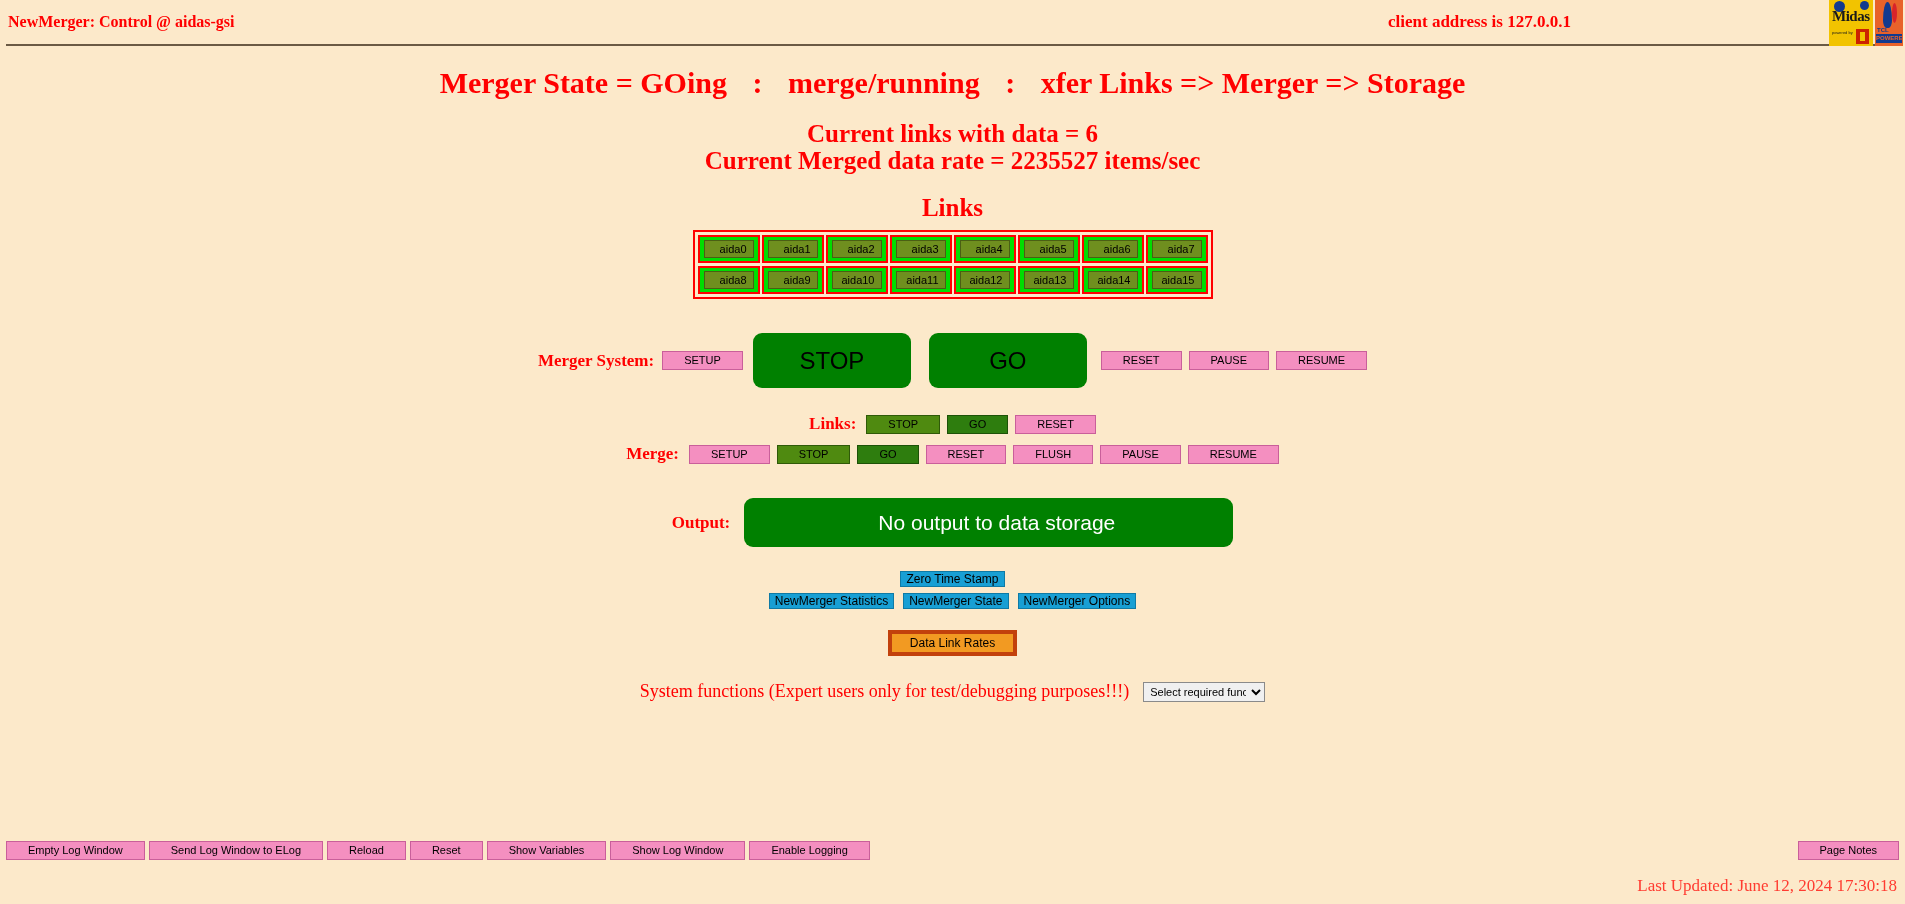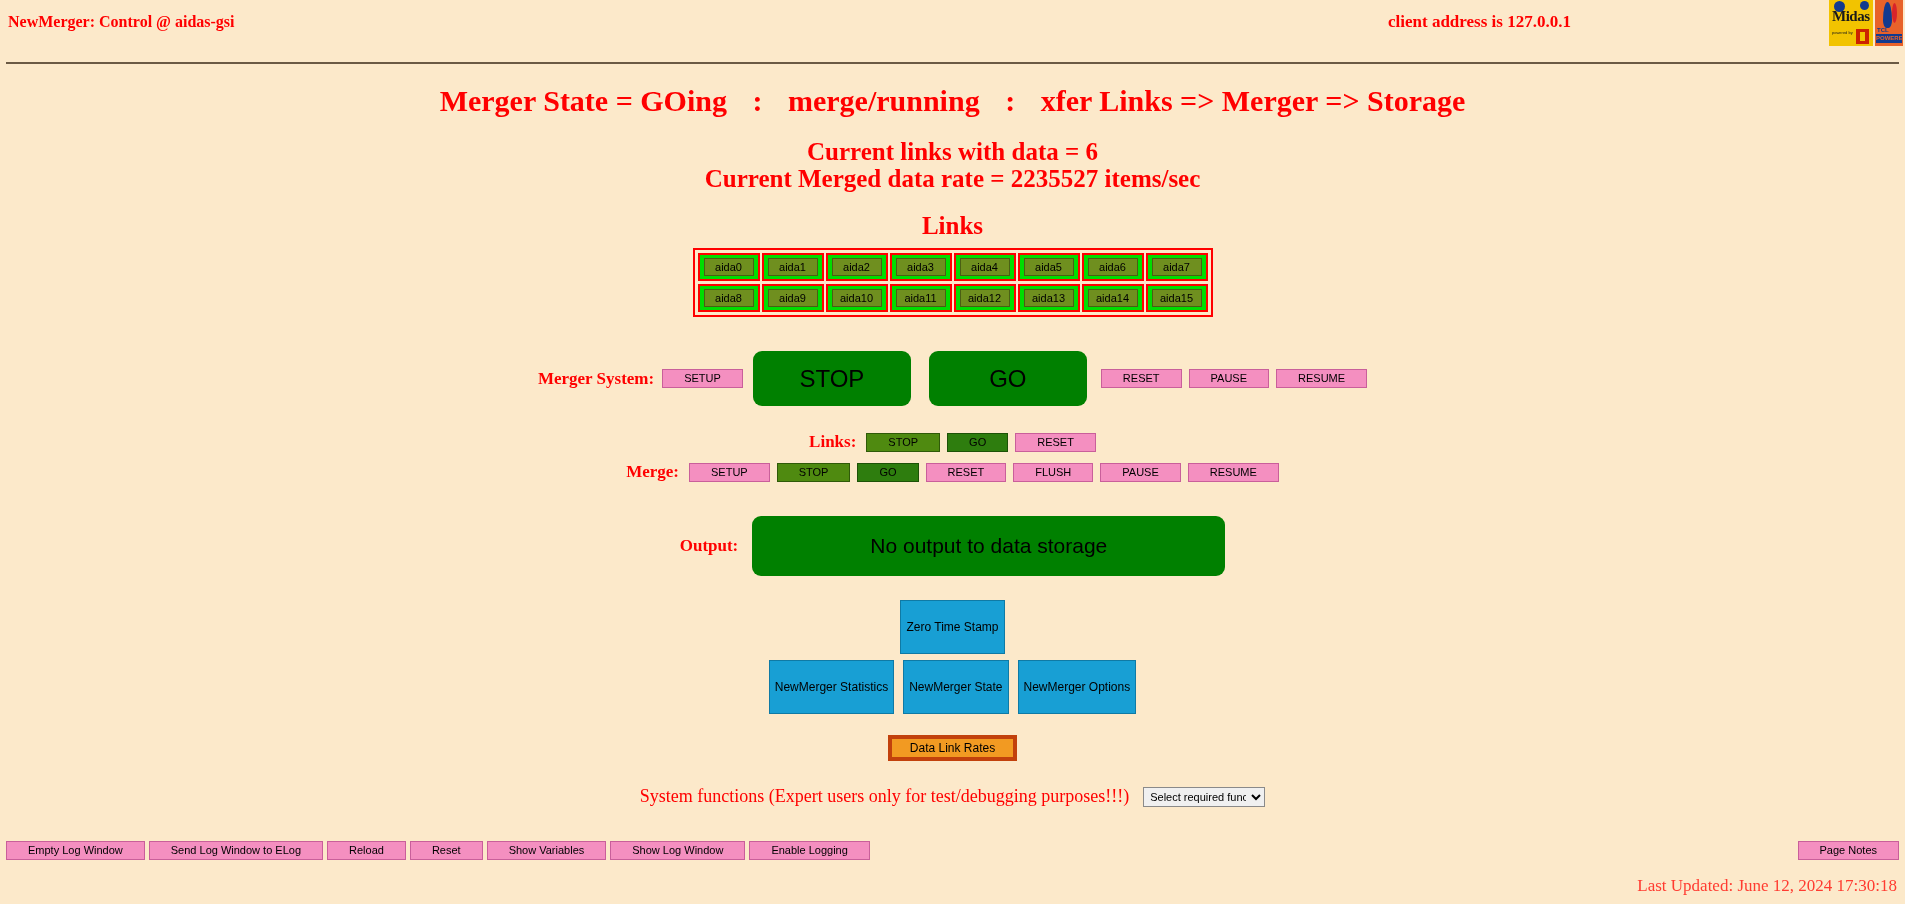--- a/index.html
+++ b/index.html
@@ -12,21 +12,21 @@
     height: 904px;
     background: #fce9ca;
     font-family: "Liberation Serif", serif;
     overflow: hidden;
     position: relative;
   }
 
   
   .topbar {
     position: relative;
-    height: 62px;
+    height: 44px;
   }
   .app-title {
     position: absolute;
     left: 8px;
     top: 13px;
     color: #ff0000;
     font-family: "Liberation Serif", serif;
     font-weight: bold;
     font-size: 16px;
     white-space: nowrap;
@@ -202,21 +202,21 @@
     justify-content: center;
   }
   .link-inner {
     background: #6f8f1f;
     border: 1px solid #4a5f14;
     color: #000000;
     font-family: "Liberation Sans", sans-serif;
     font-size: 11px;
     padding: 2px 6px;
     min-width: 36px;
-    text-align: center;
+    text-align: right;
     line-height: 1.1;
   }
 
   
   .merger-system-row {
     display: flex;
     align-items: center;
     justify-content: center;
     margin-top: 34px;
     gap: 0;
@@ -277,46 +277,47 @@
     margin-top: 34px;
   }
   .output-label {
     color: #ff0000;
     font-weight: bold;
     font-size: 17px;
     margin-right: 14px;
   }
   .output-box {
     width: 473px;
-    height: 60px;
+    height: 49px;
     background: #008000;
     border-radius: 9px;
-    color: #000000;
+    color: #ffffff;
     font-family: "Liberation Sans", sans-serif;
     font-size: 21px;
     display: flex;
     align-items: center;
     justify-content: center;
+    padding-left: 16px;
   }
 
   
   .cyan-row {
     display: flex;
     justify-content: center;
     gap: 9px;
     margin-top: 24px;
   }
   .cyan-row.second { margin-top: 6px; }
   .btn-cyan {
     background: #189fd4;
     border: 1px solid #0f7aa5;
     color: #000000;
     font-family: "Liberation Sans", sans-serif;
     font-size: 12px;
-    padding: 19px 5px;
+    padding: 0 5px;
     cursor: pointer;
     white-space: nowrap;
   }
   .orange-row {
     display: flex;
     justify-content: center;
     margin-top: 21px;
   }
   .btn-orange {
     background: #f29a22;

